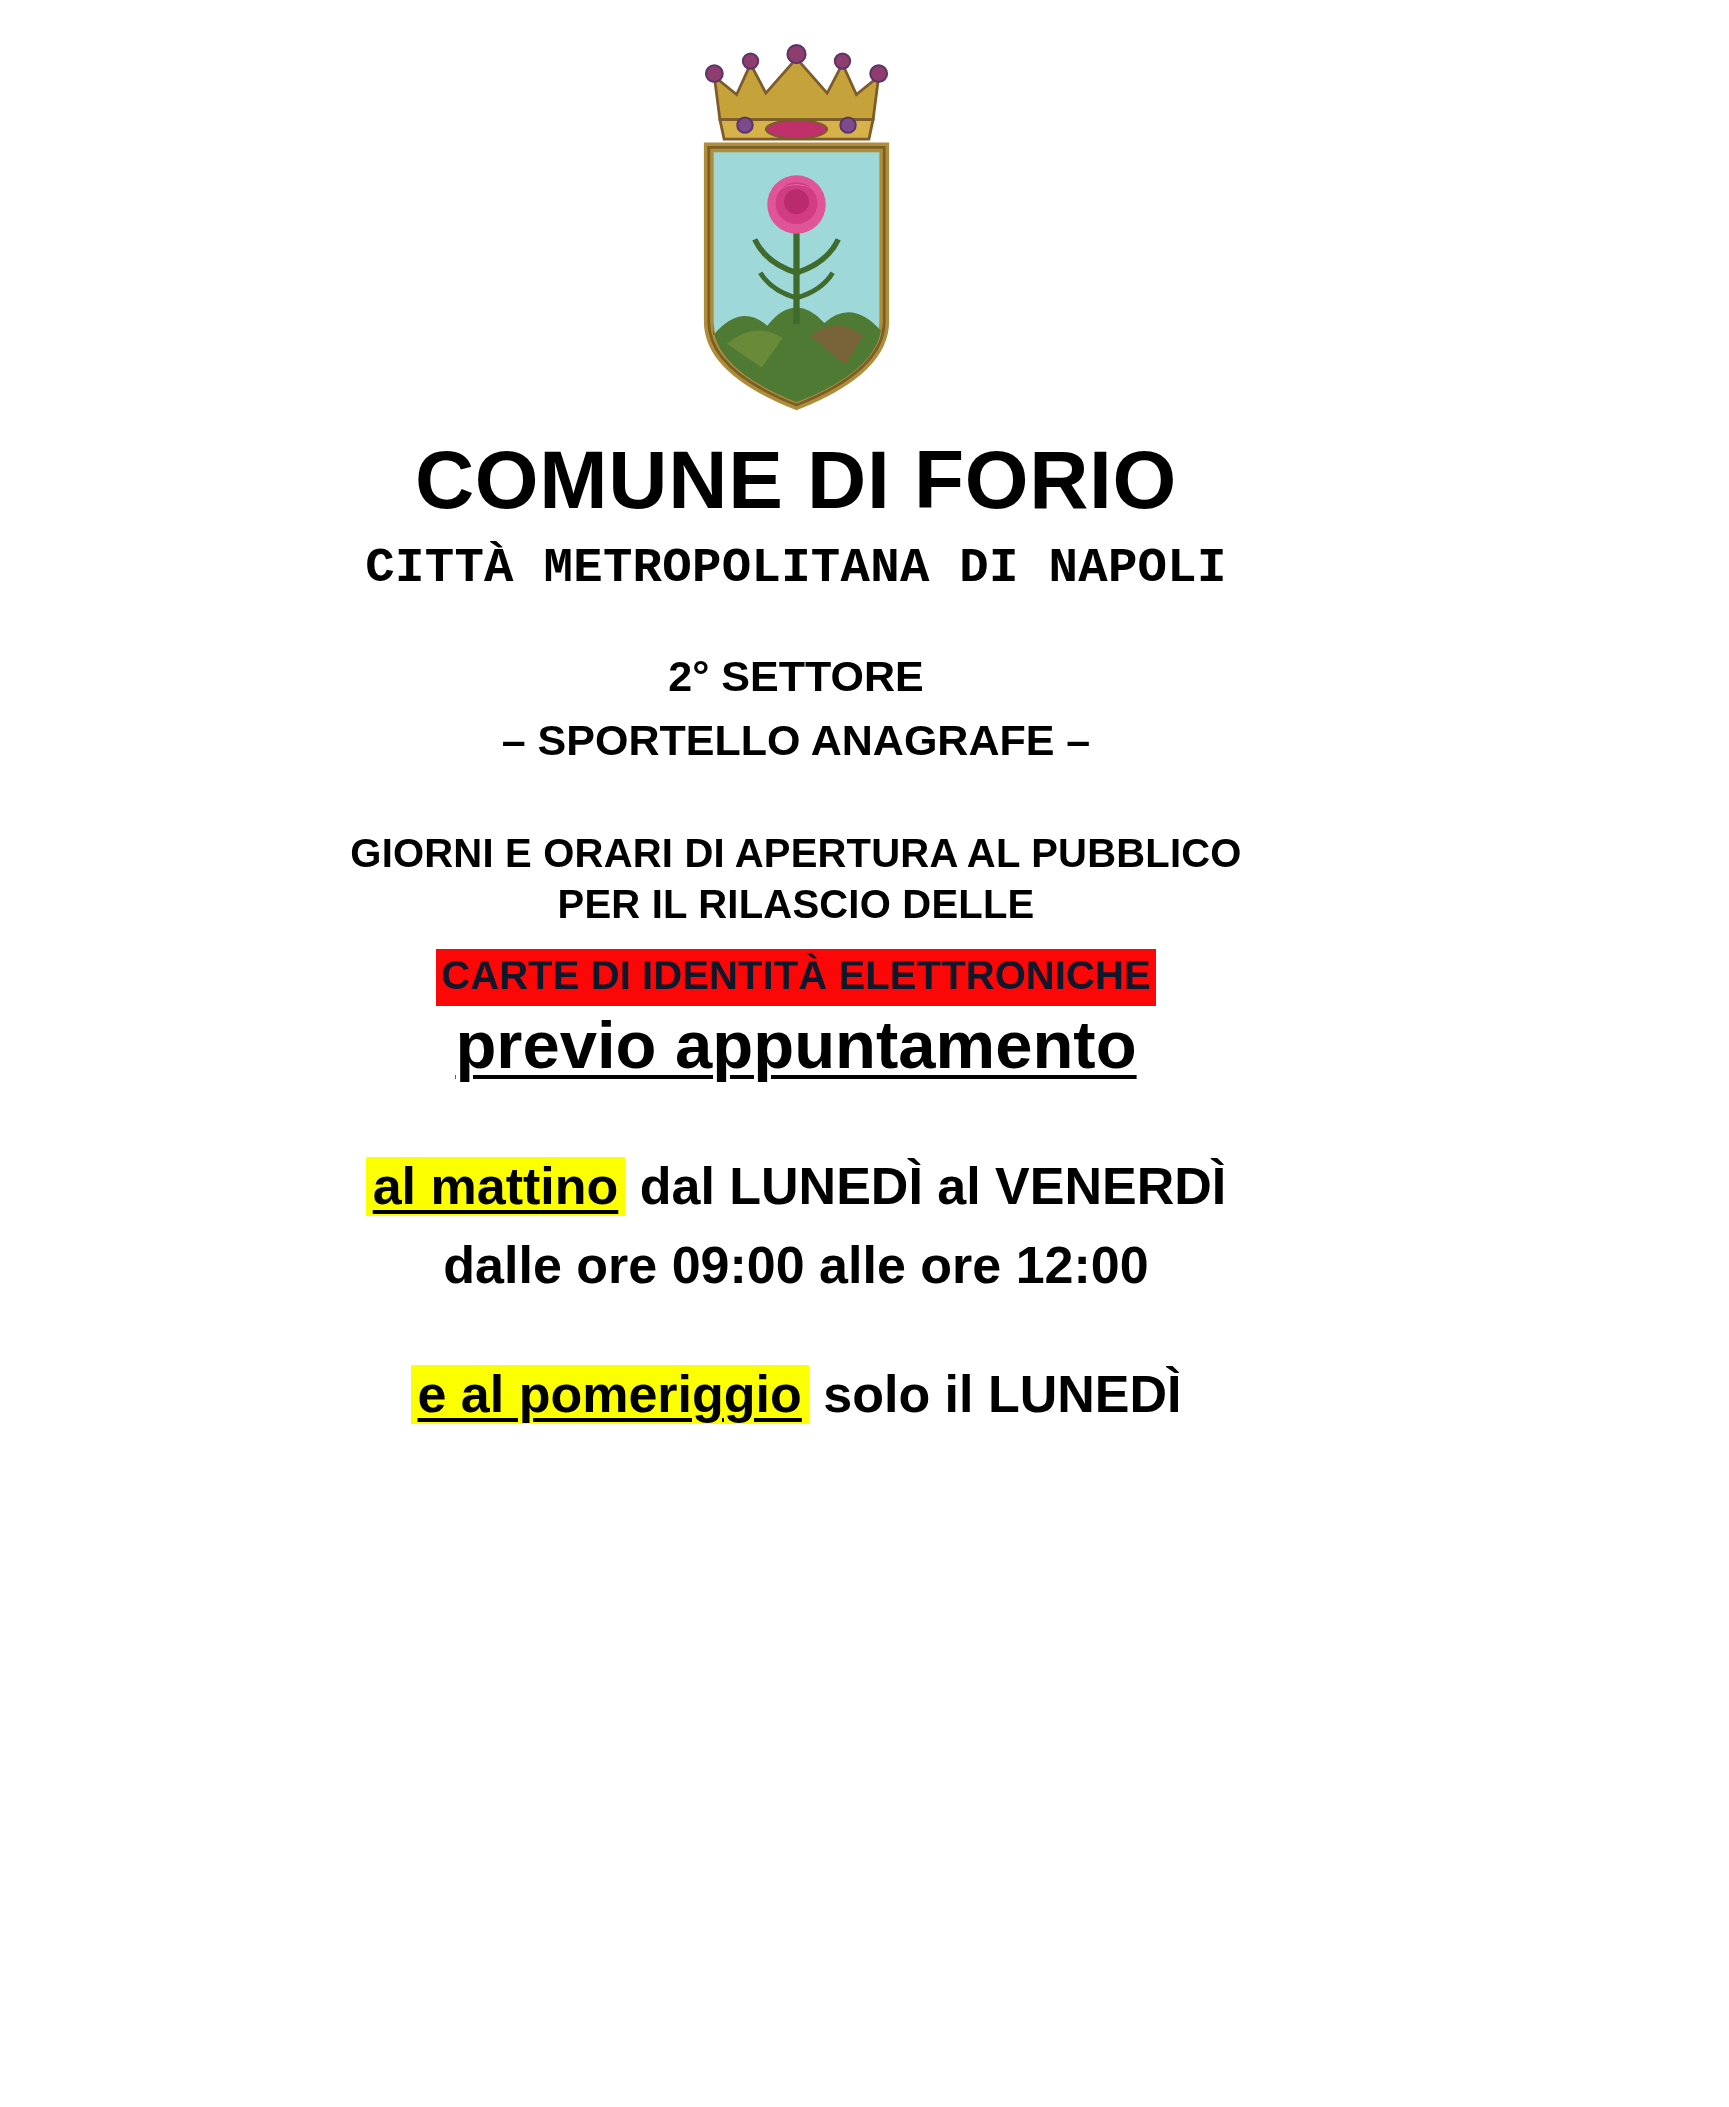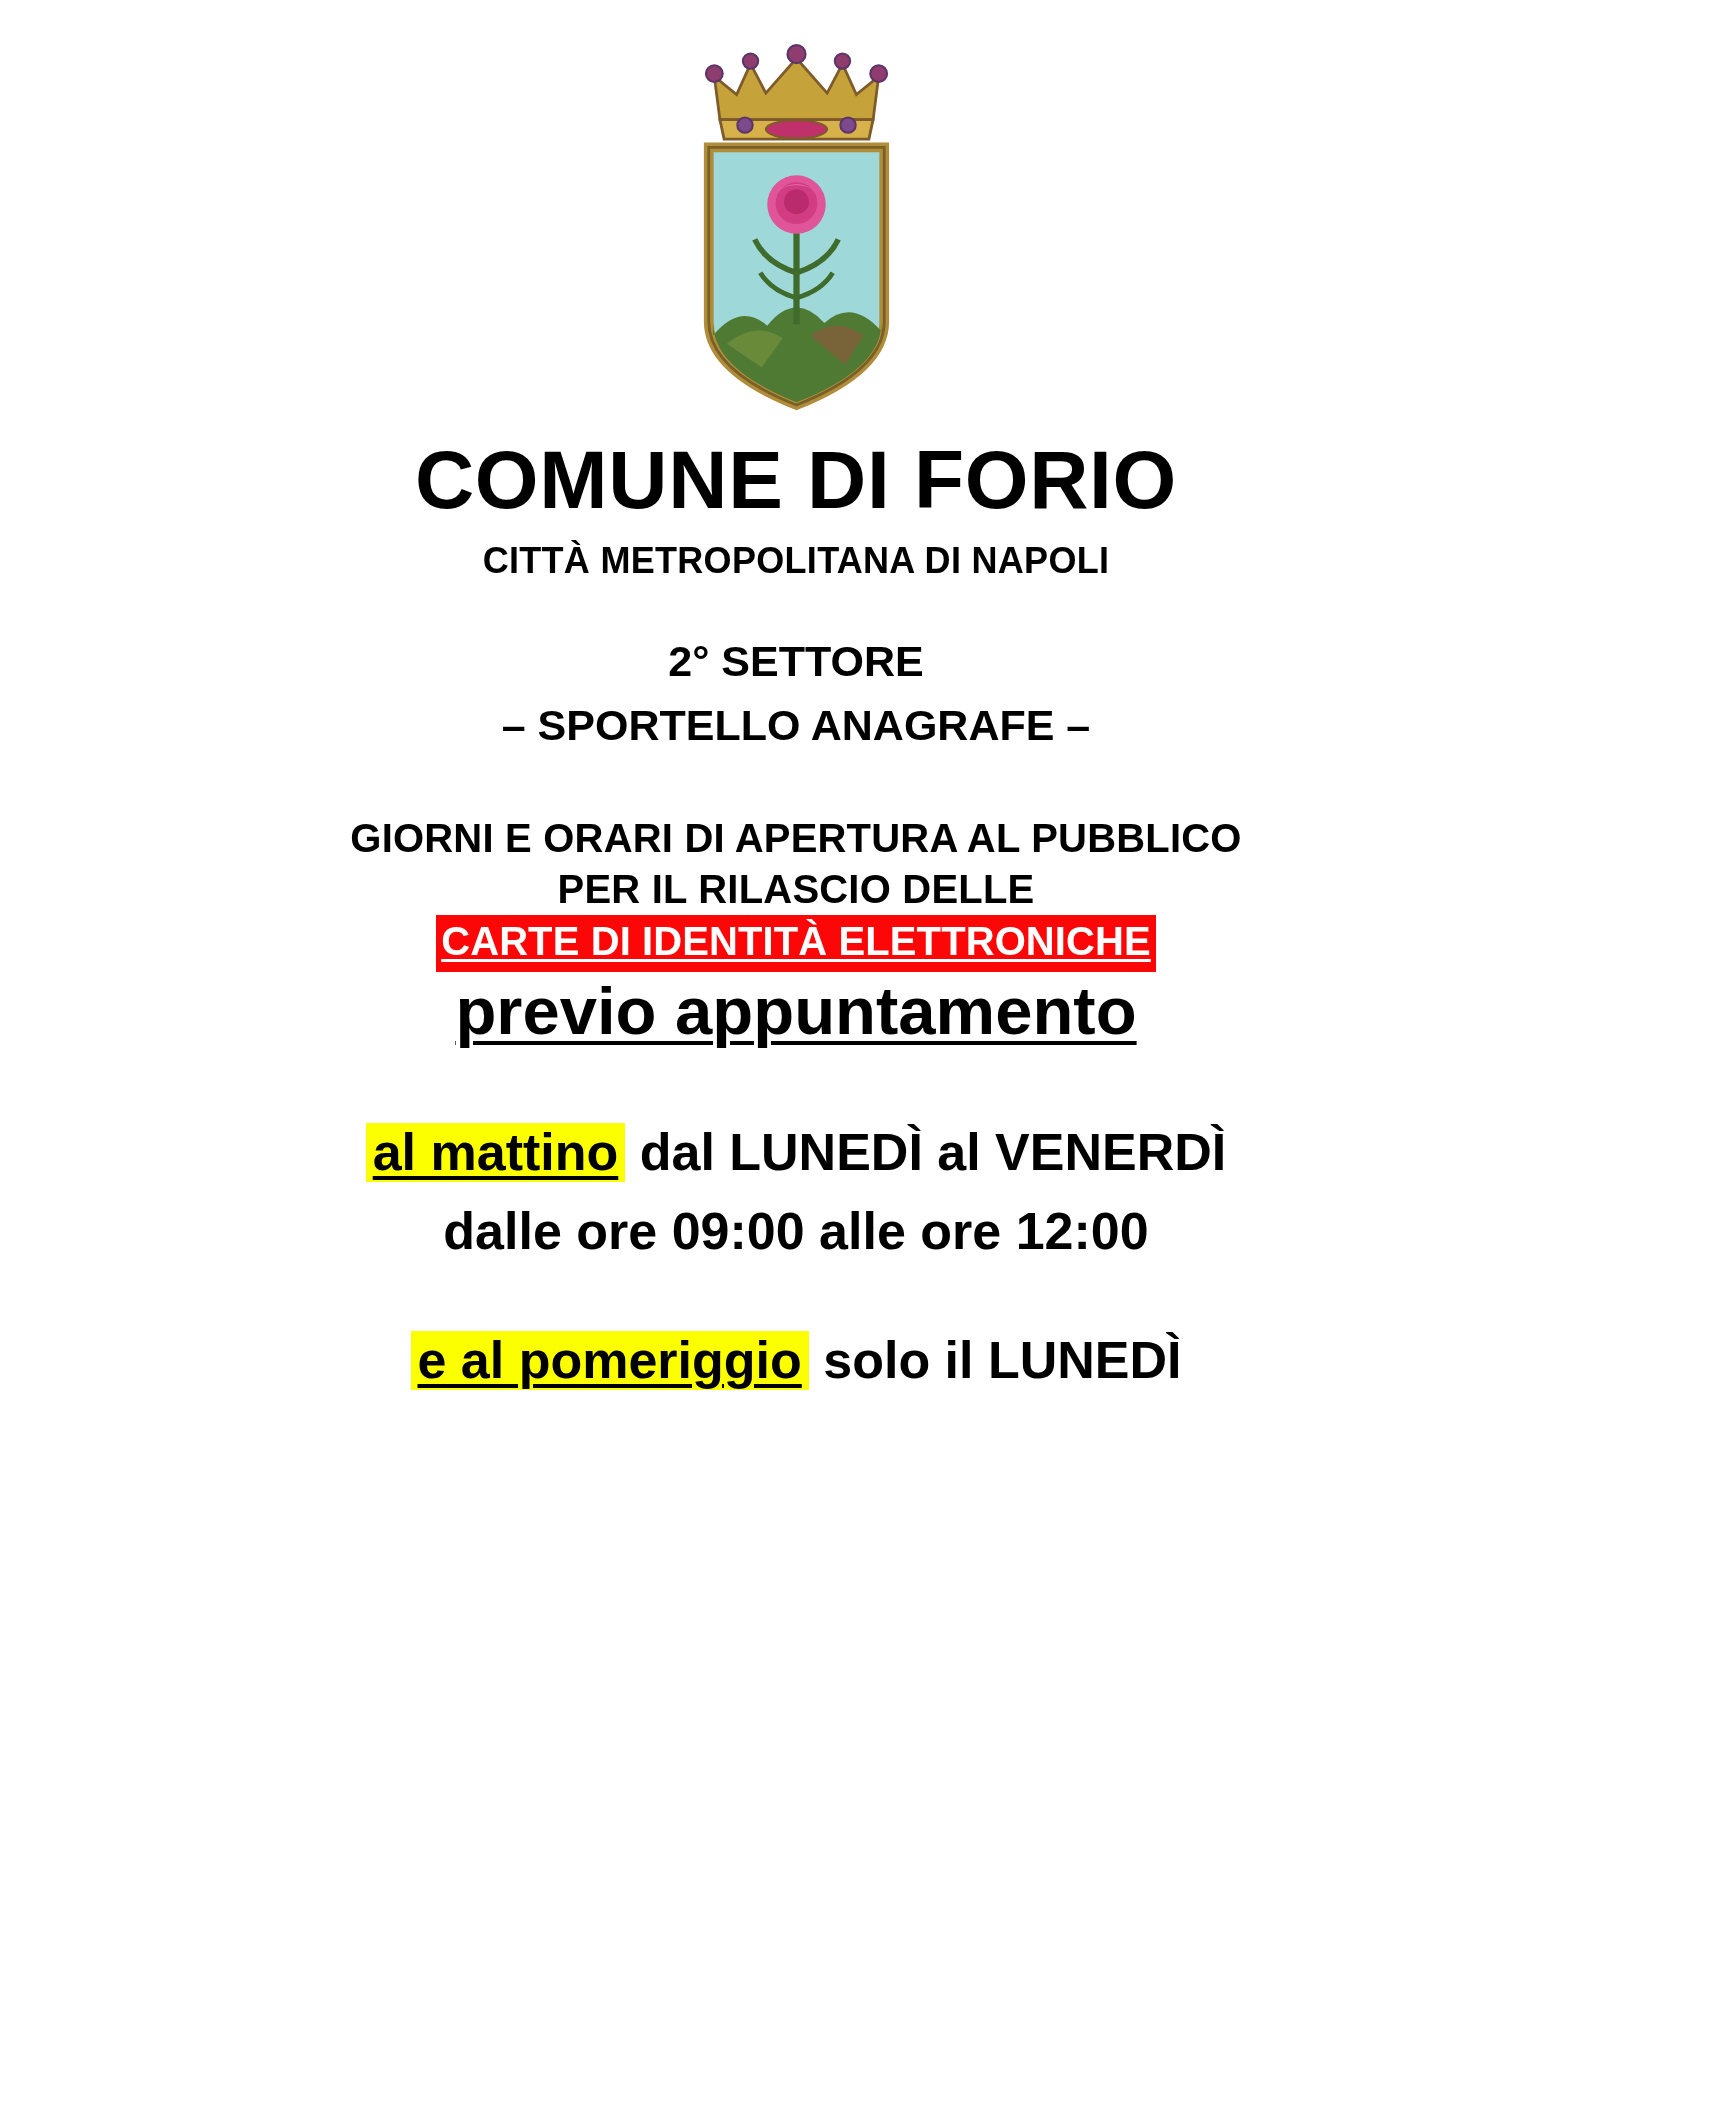--- a/index.html
+++ b/index.html
@@ -38,26 +38,27 @@
   
   .title-main {
     font-size: 82px;
     font-weight: bold;
     letter-spacing: 0.7px;
     line-height: 1.08;
     margin-top: 9.8px;
     text-align: center;
   }
   .title-sub {
-    font-size: 36px;
+    font-size: 49px;
     font-weight: bold;
     letter-spacing: 0.3px;
     line-height: 1.15;
     margin-top: 15.3px;
     text-align: center;
+    font-family: Liberation Mono, monospace;
   }
   .sector {
     font-size: 43px;
     font-weight: bold;
     line-height: 1.25;
     margin-top: 54px;
     text-align: center;
   }
   .sector .line2 {
     display: block;
@@ -70,26 +71,25 @@
     line-height: 1.28;
     margin-top: 60px;
     text-align: center;
     letter-spacing: 0.2px;
   }
   .notice .nline { display: block; }
 
   .hl-red {
     display: inline-block;
     background: #fb0707;
-    color: #ffffff;
-    text-decoration: underline;
+    color: #0f172a;
     text-decoration-thickness: 2.8px;
     text-underline-offset: 4.2px;
     padding: 1.4px 5.6px 4.2px 5.6px;
-    margin-top: 0;
+    margin-top: 19px;
     letter-spacing: 0.1px;
   }
 
   .appointment {
     font-size: 67px;
     font-weight: bold;
     text-decoration: underline;
     text-decoration-thickness: 4.2px;
     text-underline-offset: 7px;
     text-align: center;

